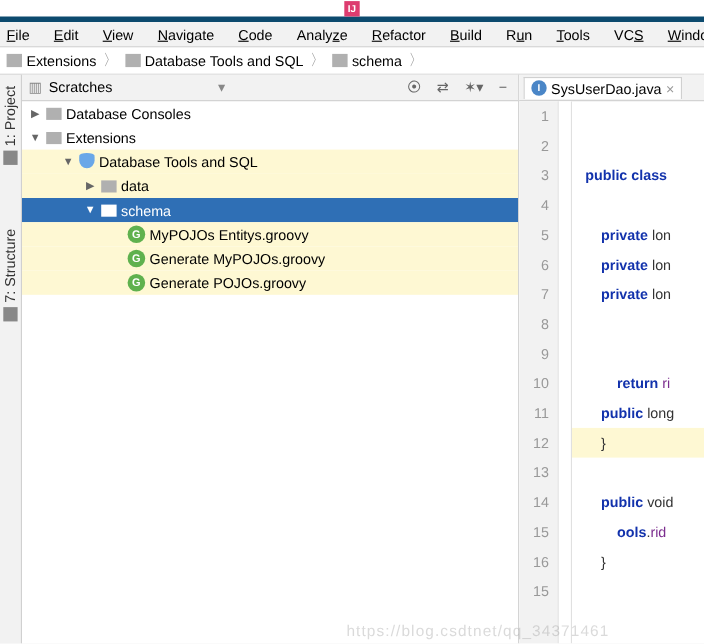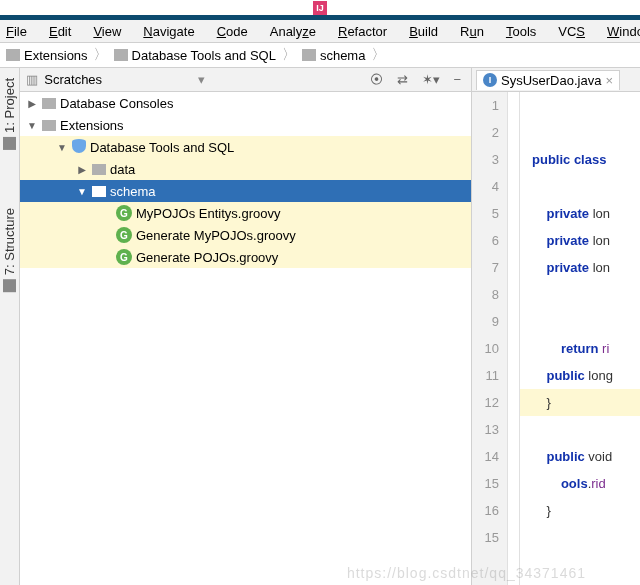--- a/index.html
+++ b/index.html
@@ -47,21 +47,21 @@
 .gutter { width:36px; background:#f2f2f2; border-right:1px solid #e0e0e0; text-align:right; color:#999; font-family:Consolas,monospace; font-size:12px; }
 .gutter div { height:27px; line-height:27px; padding-right:8px; }
 .gutter-mark { width:12px; border-right:1px solid #e0e0e0; background:#fff; }
 .gutter-mark div { height:27px; position:relative; }
 .code { flex:1; font-family:Consolas,monospace; font-size:13px; color:#333; }
 .code-ln { height:27px; line-height:27px; padding-left:12px; white-space:pre; overflow:hidden; }
 .kw { color:#1232ac; font-weight:bold; }
 .err { color:#b00; text-decoration:underline wavy #c00; }
 .fld { color:#7b2d8e; }
 .hl-cy { background:#fef8d3; }
-.watermark { position:absolute; bottom:4px; right:54px; color:rgba(150,150,150,.35); font-size:14px; font-family:Arial; letter-spacing:1px; }
+.watermark { position:absolute; bottom:4px; right:86px; color:rgba(150,150,150,.35); font-size:14px; font-family:Arial; letter-spacing:1px; }
 </style>
 </head>
 <body>
 
 <div class="title-bar">
   <span class="ij-icon">IJ</span>
 </div>
 
 <div class="menu-bar">
   <span><span class="u">F</span>ile</span>

